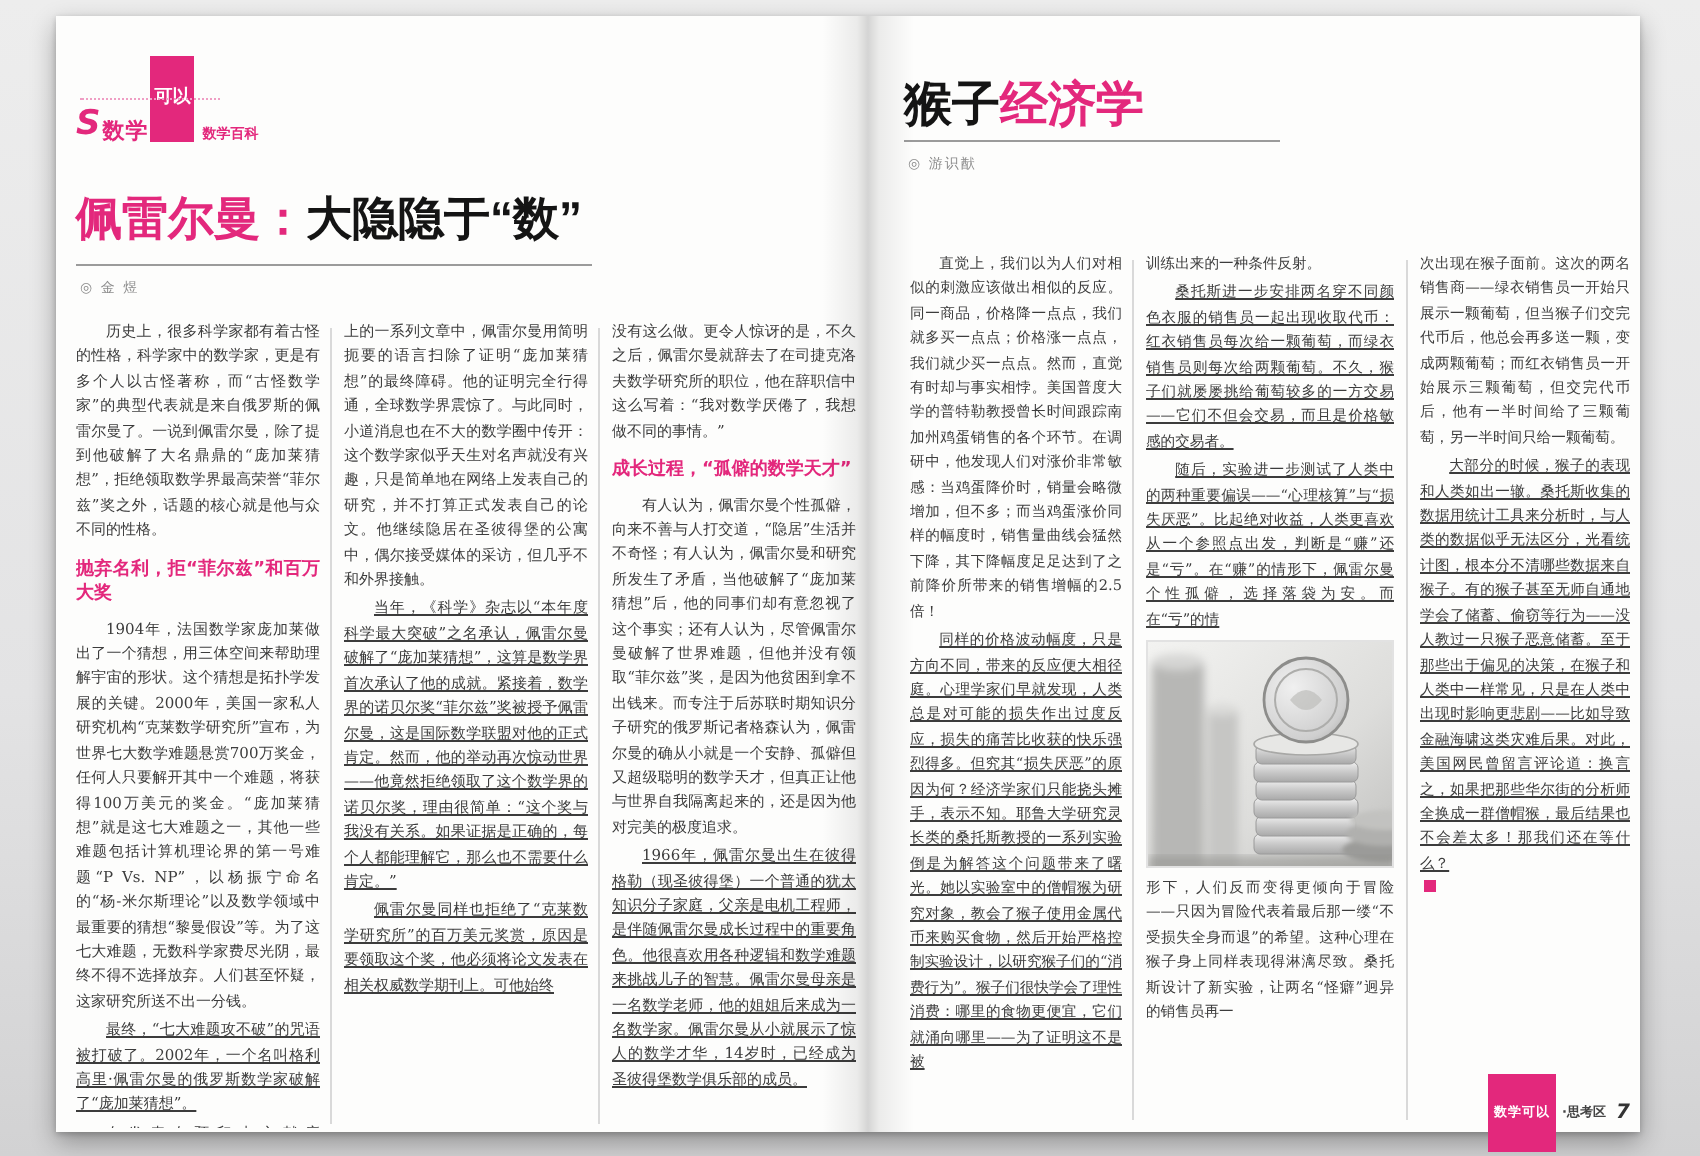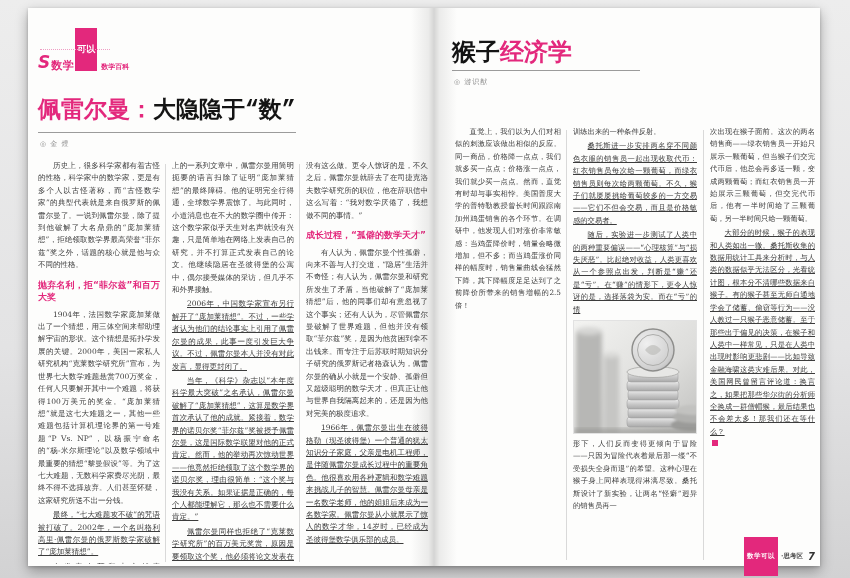--- a/index.html
+++ b/index.html
@@ -17,21 +17,21 @@
   
   .logo{position:absolute;left:10px;top:20px;display:flex;align-items:flex-end;line-height:1;}
   .logo-s{color:#e3287c;font-weight:bold;font-style:italic;font-size:17px;margin-right:1px;}
   .logo-name{color:#e3287c;font-weight:bold;font-size:11px;letter-spacing:.5px;}
   .logo-box{background:#e3287c;color:#fff;font-weight:bold;font-size:9px;padding:17px 2px;margin-left:1px;}
   .logo-section{color:#e3287c;font-size:7px;margin-left:4px;font-weight:bold;}
   .logo-tagline{position:absolute;left:12px;top:40px;width:70px;border-bottom:1px dotted #ef9ec4;height:1px;}
 
   
   .main-title{position:absolute;left:10px;top:86px;font-size:23px;font-weight:bold;
-    letter-spacing:0;white-space:nowrap;font-family:Liberation Mono, monospace;}
+    letter-spacing:0;white-space:nowrap;font-family:Liberation Sans, sans-serif;}
   .t-pink{color:#e3287c;}
   .t-black{color:#141414;}
   .title-rule{position:absolute;height:1px;background:#9b9b9b;}
   #rule-left{left:10px;top:124px;width:258px;}
   .byline{position:absolute;font-size:7px;color:#8d8d8d;letter-spacing:1px;}
   #byline-left{left:12px;top:131px;}
   #title-right{left:19px;top:28px;font-size:24px;}
   #rule-right{left:19px;top:62px;width:188px;}
   #byline-right{left:21px;top:69px;}
 
@@ -89,21 +89,20 @@
       <div class="col colL" style="left:10px;">
         <p>历史上，很多科学家都有着古怪的性格，科学家中的数学家，更是有多个人以古怪著称，而“古怪数学家”的典型代表就是来自俄罗斯的佩雷尔曼了。一说到佩雷尔曼，除了提到他破解了大名鼎鼎的“庞加莱猜想”，拒绝领取数学界最高荣誉“菲尔兹”奖之外，话题的核心就是他与众不同的性格。</p>
         <h4 class="subhead">抛弃名利，拒“菲尔兹”和百万大奖</h4>
         <p>1904年，法国数学家庞加莱做出了一个猜想，用三体空间来帮助理解宇宙的形状。这个猜想是拓扑学发展的关键。2000年，美国一家私人研究机构“克莱数学研究所”宣布，为世界七大数学难题悬赏700万奖金，任何人只要解开其中一个难题，将获得100万美元的奖金。“庞加莱猜想”就是这七大难题之一，其他一些难题包括计算机理论界的第一号难题“P Vs. NP”，以杨振宁命名的“杨-米尔斯理论”以及数学领域中最重要的猜想“黎曼假设”等。为了这七大难题，无数科学家费尽光阴，最终不得不选择放弃。人们甚至怀疑，这家研究所送不出一分钱。</p>
         <p>最终，“七大难题攻不破”的咒语被打破了。2002年，一个名叫格利高里·佩雷尔曼的俄罗斯数学家破解了“庞加莱猜想”。</p>
         <p>在发表在预印本文献库arXiv.org</p>
       </div>
       <div class="divider divL" style="left:137px;"></div>
       <div class="col colL" style="left:144px;">
         <p class="flush">上的一系列文章中，佩雷尔曼用简明扼要的语言扫除了证明“庞加莱猜想”的最终障碍。他的证明完全行得通，全球数学界震惊了。与此同时，小道消息也在不大的数学圈中传开：这个数学家似乎天生对名声就没有兴趣，只是简单地在网络上发表自己的研究，并不打算正式发表自己的论文。他继续隐居在圣彼得堡的公寓中，偶尔接受媒体的采访，但几乎不和外界接触。</p>
-        <p>2006年，中国数学家宣布另行解开了“庞加莱猜想”。不过，一些学者认为他们的结论事实上引用了佩雷尔曼的成果，此事一度引发巨大争议。不过，佩雷尔曼本人并没有对此发言，显得更封闭了。</p>
         <p>当年，《科学》杂志以“本年度科学最大突破”之名承认，佩雷尔曼破解了“庞加莱猜想”，这算是数学界首次承认了他的成就。紧接着，数学界的诺贝尔奖“菲尔兹”奖被授予佩雷尔曼，这是国际数学联盟对他的正式肯定。然而，他的举动再次惊动世界——他竟然拒绝领取了这个数学界的诺贝尔奖，理由很简单：“这个奖与我没有关系。如果证据是正确的，每个人都能理解它，那么也不需要什么肯定。”</p>
         <p>佩雷尔曼同样也拒绝了“克莱数学研究所”的百万美元奖赏，原因是要领取这个奖，他必须将论文发表在相关权威数学期刊上。可他始终</p>
       </div>
       <div class="divider divL" style="left:271px;"></div>
       <div class="col colL" style="left:278px;">
         <p class="flush">没有这么做。更令人惊讶的是，不久之后，佩雷尔曼就辞去了在司捷克洛夫数学研究所的职位，他在辞职信中这么写着：“我对数学厌倦了，我想做不同的事情。”</p>
         <h4 class="subhead">成长过程，“孤僻的数学天才”</h4>
         <p>有人认为，佩雷尔曼个性孤僻，向来不善与人打交道，“隐居”生活并不奇怪；有人认为，佩雷尔曼和研究所发生了矛盾，当他破解了“庞加莱猜想”后，他的同事们却有意忽视了这个事实；还有人认为，尽管佩雷尔曼破解了世界难题，但他并没有领取“菲尔兹”奖，是因为他贫困到拿不出钱来。而专注于后苏联时期知识分子研究的俄罗斯记者格森认为，佩雷尔曼的确从小就是一个安静、孤僻但又超级聪明的数学天才，但真正让他与世界自我隔离起来的，还是因为他对完美的极度追求。</p>
         <p>1966年，佩雷尔曼出生在彼得格勒（现圣彼得堡）一个普通的犹太知识分子家庭，父亲是电机工程师，是伴随佩雷尔曼成长过程中的重要角色。他很喜欢用各种逻辑和数学难题来挑战儿子的智慧。佩雷尔曼母亲是一名数学老师，他的姐姐后来成为一名数学家。佩雷尔曼从小就展示了惊人的数学才华，14岁时，已经成为圣彼得堡数学俱乐部的成员。</p>
       </div>
@@ -115,27 +114,28 @@
         <span class="t-black">猴子</span><span class="t-pink">经济学</span>
       </div>
       <div id="rule-right" class="title-rule"></div>
       <div id="byline-right" class="byline">
         <span>◎</span>
         <span>游识猷</span>
       </div>
 
       <div class="col colR" style="left:22px;width:106px;height:436px;">
         <p>直觉上，我们以为人们对相似的刺激应该做出相似的反应。同一商品，价格降一点点，我们就多买一点点；价格涨一点点，我们就少买一点点。然而，直觉有时却与事实相悖。美国普度大学的普特勒教授曾长时间跟踪南加州鸡蛋销售的各个环节。在调研中，他发现人们对涨价非常敏感：当鸡蛋降价时，销量会略微增加，但不多；而当鸡蛋涨价同样的幅度时，销售量曲线会猛然下降，其下降幅度足足达到了之前降价所带来的销售增幅的2.5倍！</p>
+        <p>同样的价格波动幅度，只是方向不同，带来的反应便大相径庭。心理学家们早就发现，人类总是对可能的损失作出过度反应，损失的痛苦比收获的快乐强烈得多。但究其“损失厌恶”的原因为何？经济学家们只能挠头摊手，表示不知。耶鲁大学研究灵长类的桑托斯教授的一系列实验倒是为解答这个问题带来了曙光。她以实验室中的僧帽猴为研究对象，教会了猴子使用金属代币来购买食物，然后开始严格控制实验设计，以研究猴子们的“消费行为”。猴子们很快学会了理性消费：哪里的食物更便宜，它们就涌向哪里——为了证明这不是被</p>
       </div>
       <div class="divider divR" style="left:133px;"></div>
 
       <div class="col colR" style="left:140px;width:124px;height:192px;">
         <p class="flush">训练出来的一种条件反射。</p>
         <p>桑托斯进一步安排两名穿不同颜色衣服的销售员一起出现收取代币：红衣销售员每次给一颗葡萄，而绿衣销售员则每次给两颗葡萄。不久，猴子们就屡屡挑给葡萄较多的一方交易——它们不但会交易，而且是价格敏感的交易者。</p>
-        <p>随后，实验进一步测试了人类中的两种重要偏误——“心理核算”与“损失厌恶”。比起绝对收益，人类更喜欢从一个参照点出发，判断是“赚”还是“亏”。在“赚”的情形下，更令人惊讶的是，选择落袋为安。而在“亏”的情</p>
+        <p>随后，实验进一步测试了人类中的两种重要偏误——“心理核算”与“损失厌恶”。比起绝对收益，人类更喜欢从一个参照点出发，判断是“赚”还是“亏”。在“赚”的情形下，佩雷尔曼个性孤僻，选择落袋为安。而在“亏”的情</p>
       </div>
 
       <div id="coin-photo">
         <svg width="124" height="114" viewBox="0 0 124 114" xmlns="http://www.w3.org/2000/svg">
           <defs>
             <linearGradient id="pbg" x1="0" y1="0" x2="1" y2="1">
               <stop offset="0" stop-color="#f3f3f1"></stop>
                 <stop offset="0.6" stop-color="#dddddb"></stop>
                 <stop offset="1" stop-color="#bfbfbd"></stop>
             </linearGradient>

